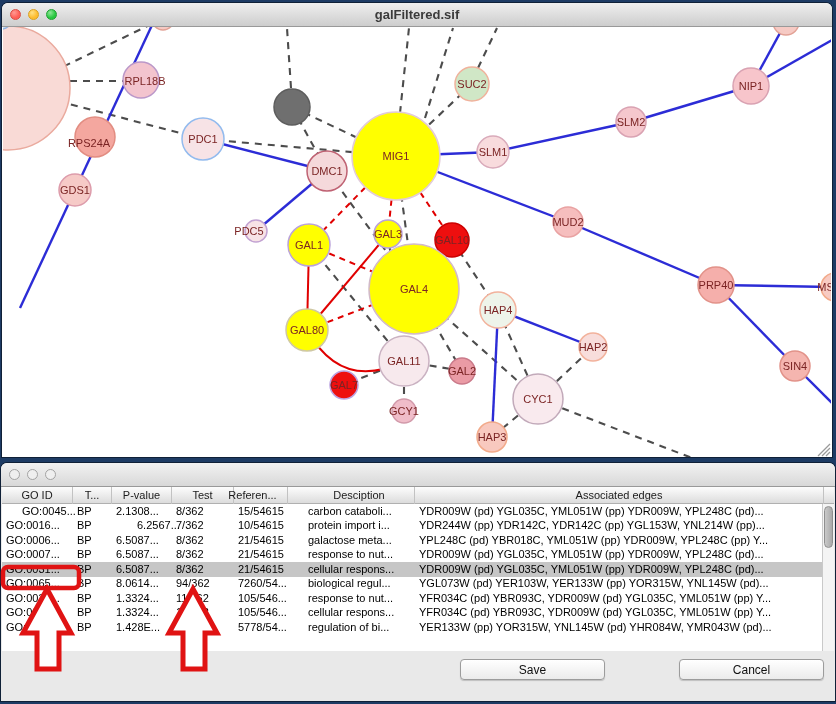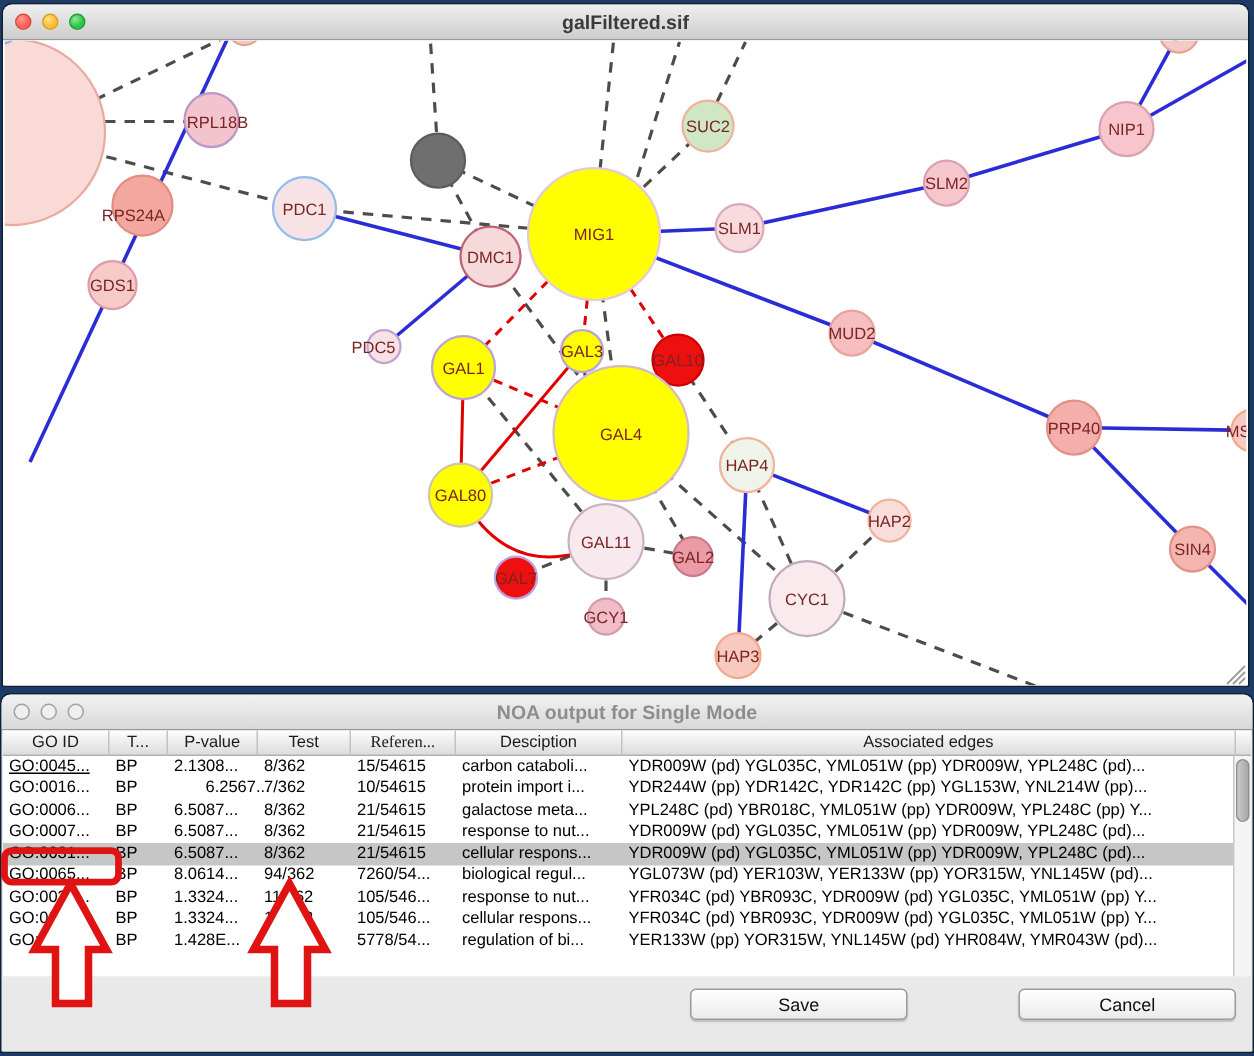--- a/index.html
+++ b/index.html
@@ -188,38 +188,37 @@
   </div>
 </section>
 
 <section class="win" id="noa-win">
   <div class="titlebar">
     <div class="lights">
       <span class="light off"></span>
       <span class="light off"></span>
       <span class="light off"></span>
     </div>
-    <span>NOA output for Single Mode</span>
   </div>
 
   <div class="thead" id="thead">
       <div class="th" style="left: 0px; width: 71px;">GO ID</div>
       <div class="th" style="left: 71px; width: 39px;">T...</div>
       <div class="th" style="left: 110px; width: 60px;">P-value</div>
       <div class="th" style="left: 170px; width: 62px;">Test</div>
-      <div class="th" style="left: 232px; width: 70px; font-family: Liberation Serif, serif;">Referen...</div>
+      <div class="th" style="left: 216px; width: 70px;">Referen...</div>
       <div class="th" style="left: 302px; width: 111px;">Desciption</div>
       <div class="th" style="left: 413px; width: 409px;">Associated edges</div>
       <div class="th" style="left: 822px; width: 11px; border-right: none;"></div>
     </div>
 
   <div class="listarea">
     <div id="tbody">
         <div class="row" style="top: 0px;">
-          <span class="cell" style="left: 4px; width: 66px; text-decoration: underline;">GO:0045...</span>
+          <span class="cell" style="left: 20px; width: 66px;">GO:0045...</span>
           <span class="cell" style="left: 75px; width: 34px;">BP</span>
           <span class="cell" style="left: 114px; width: 55px;">2.1308...</span>
           <span class="cell" style="left: 174px; width: 57px;">8/362</span>
           <span class="cell" style="left: 236px; width: 65px;">15/54615</span>
           <span class="cell" style="left: 306px; width: 106px;">carbon cataboli...</span>
           <span class="cell" style="left: 417px; width: 404px;">YDR009W (pd) YGL035C, YML051W (pp) YDR009W, YPL248C (pd)...</span>
         </div>
         <div class="row" style="top: 14.45px;">
           <span class="cell" style="left: 4px; width: 66px;">GO:0016...</span>
           <span class="cell" style="left: 75px; width: 34px;">BP</span>

